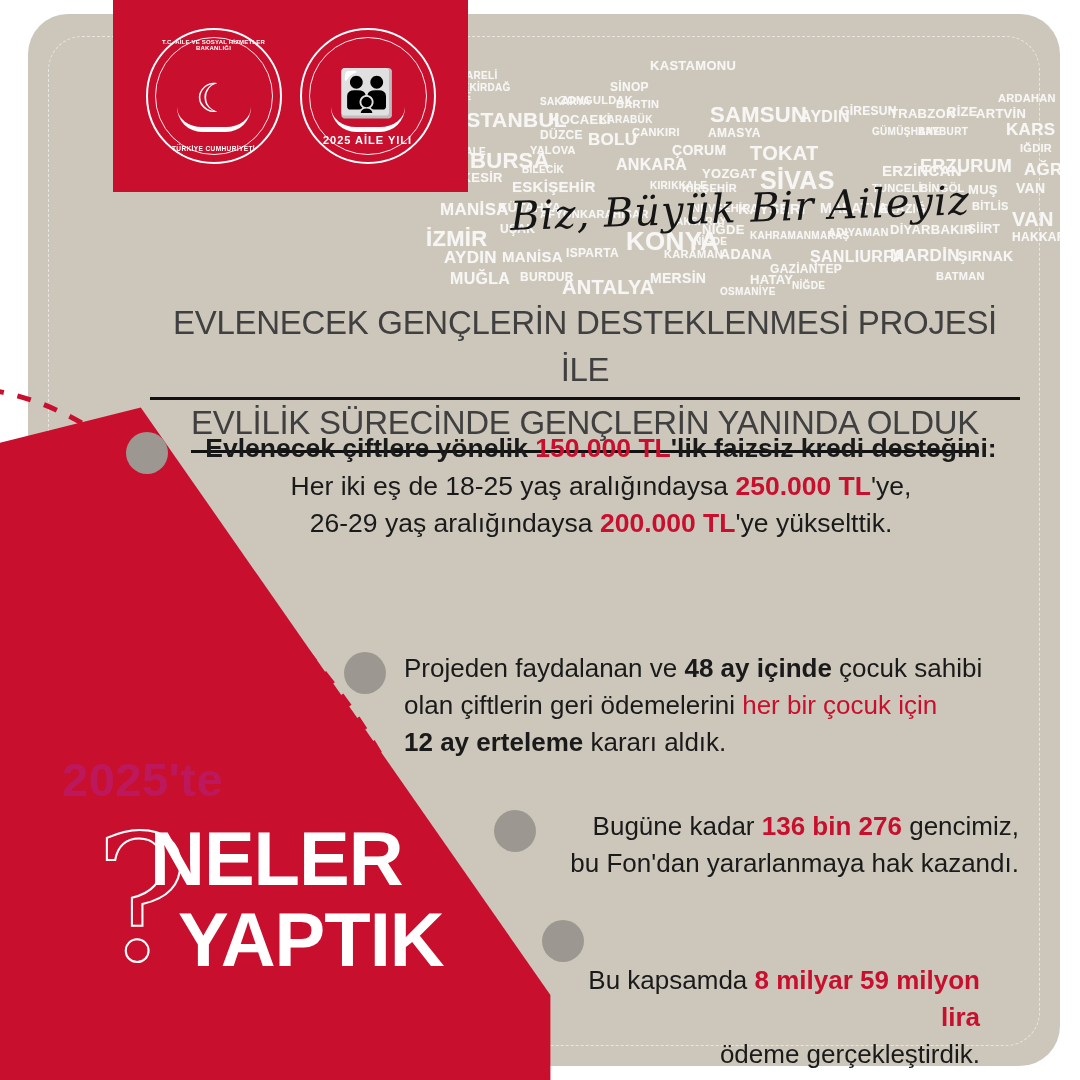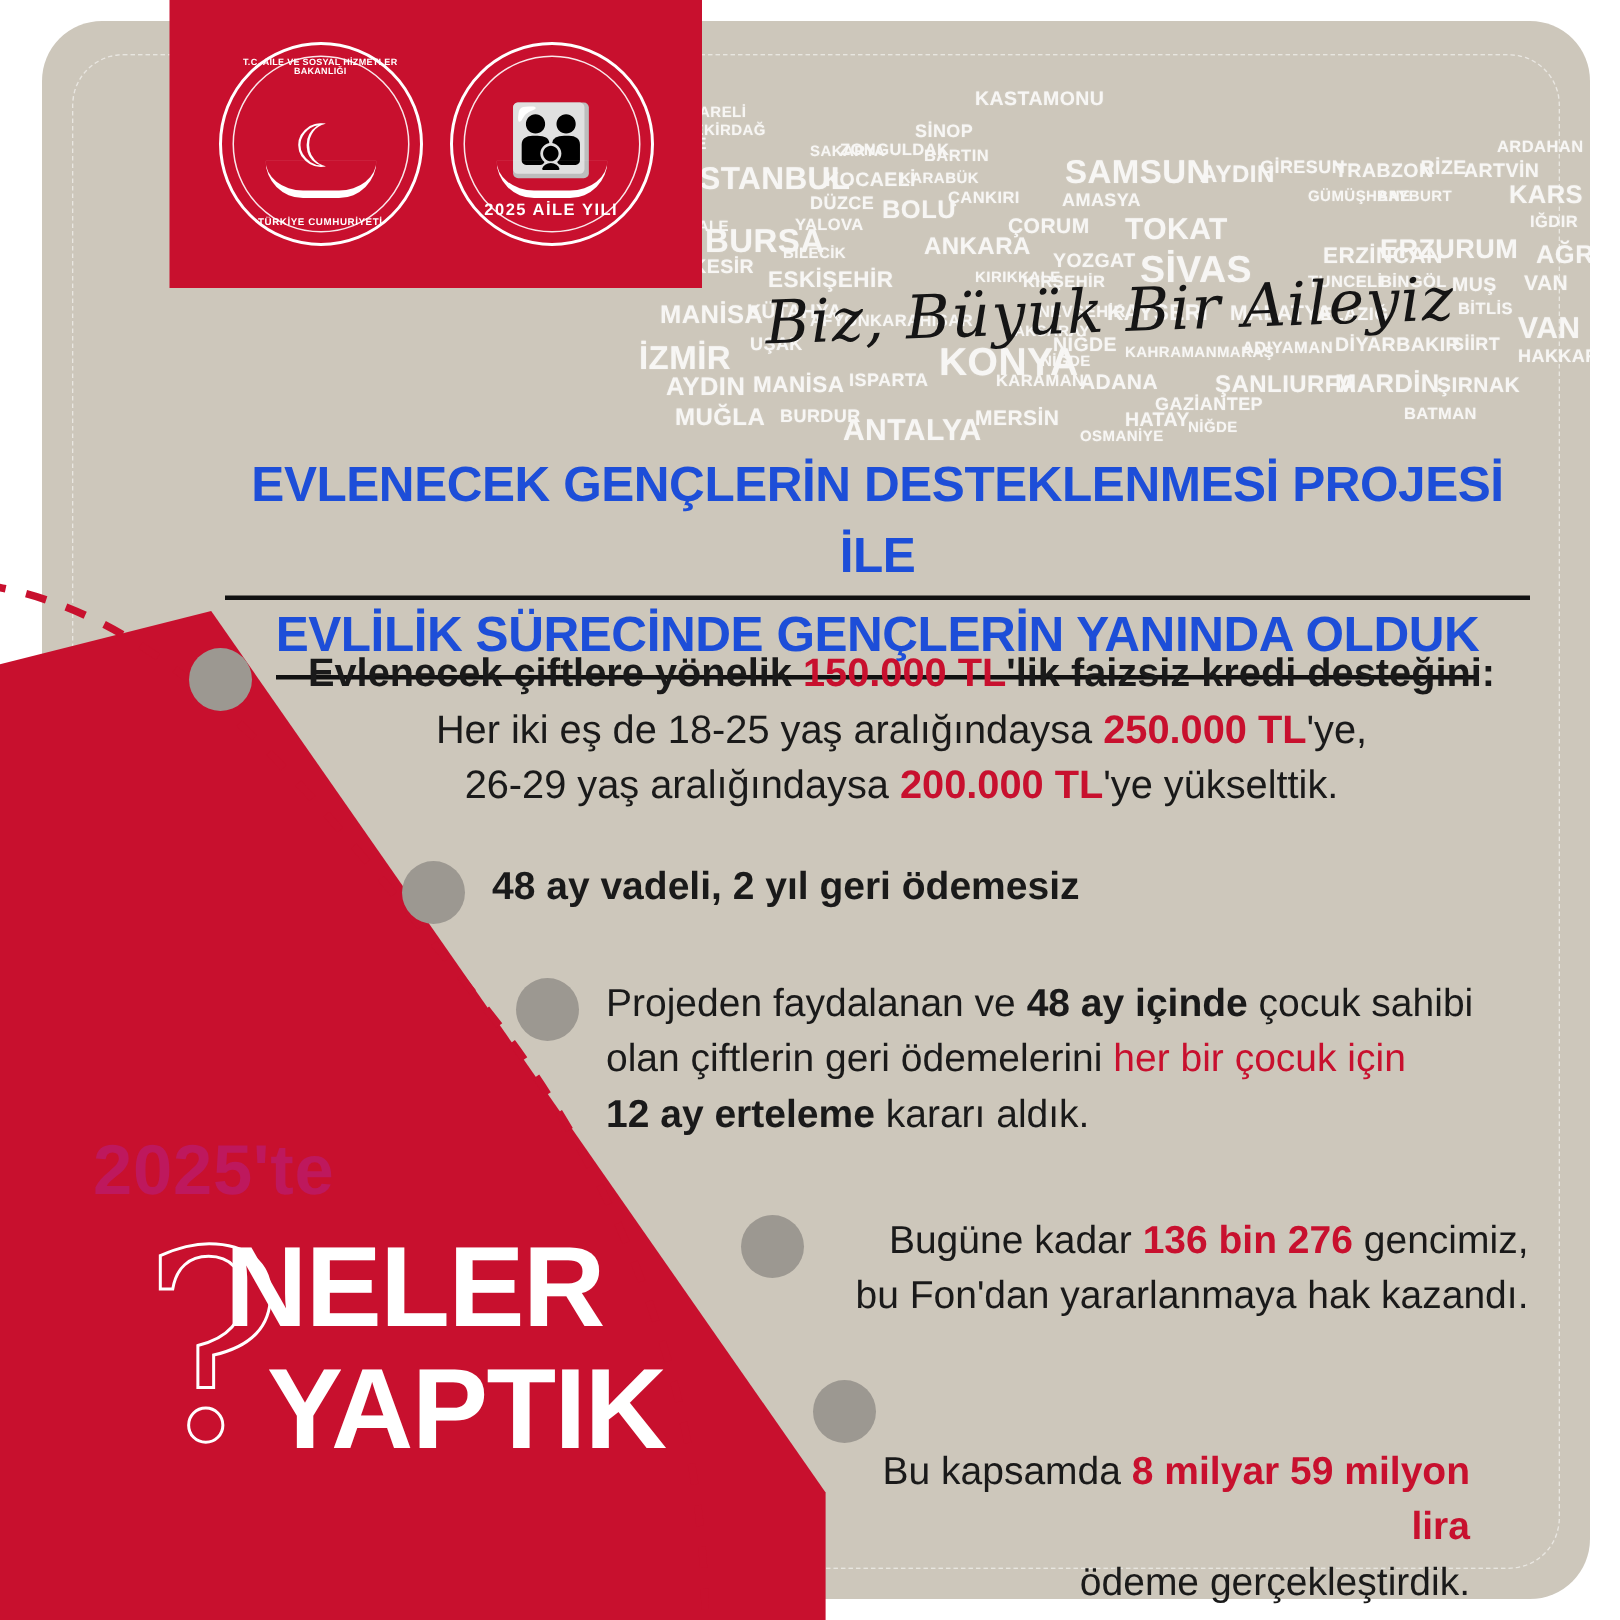--- a/index.html
+++ b/index.html
@@ -171,22 +171,22 @@
     transform: rotate(-2deg);
   }
 
   
   .headline {
     position: absolute;
     left: 150px;
     top: 300px;
     width: 870px;
     text-align: center;
-    color: #1d4ed8;
-    font-weight: 700;
+    color: #404040;
+    font-weight: 400;
     font-size: 33px;
     line-height: 1.42;
     letter-spacing: -0.3px;
   }
   .headline .ul {
     border-bottom: 3px solid #111;
     padding-bottom: 3px;
     display: inline-block;
   }
 
@@ -387,24 +387,20 @@
   <div class="headline">
     <span class="ul">EVLENECEK GENÇLERİN DESTEKLENMESİ PROJESİ İLE</span><br>
     <span class="ul">EVLİLİK SÜRECİNDE GENÇLERİN YANINDA OLDUK</span>
   </div>
 
   <div class="bullet-row r1">
     <div class="bullet-dot"></div>
     <div class="bullet-text"><span class="b">Evlenecek çiftlere yönelik </span><span class="red">150.000 TL</span><span class="b">'lik faizsiz kredi desteğini:</span><br><span>Her iki eş de 18-25 yaş aralığındaysa </span><span class="red">250.000 TL</span><span>'ye,</span><br><span>26-29 yaş aralığındaysa </span><span class="red">200.000 TL</span><span>'ye yükselttik.</span></div>
   </div>
 
-  <div class="bullet-row r2">
-    <div class="bullet-dot"></div>
-    <div class="bullet-text"><span class="b">48 ay vadeli, 2 yıl geri ödemesiz</span></div>
-  </div>
 
   <div class="bullet-row r3">
     <div class="bullet-dot"></div>
     <div class="bullet-text"><span>Projeden faydalanan ve </span><span class="b">48 ay içinde</span><span> çocuk sahibi</span><br><span>olan çiftlerin geri ödemelerini </span><span class="redlight">her bir çocuk için</span><br><span class="b">12 ay erteleme</span><span> kararı aldık.</span></div>
   </div>
 
   <div class="bullet-row r4">
     <div class="bullet-dot"></div>
     <div class="bullet-text"><span>Bugüne kadar </span><span class="red">136 bin 276</span><span> gencimiz,</span><br><span>bu Fon'dan yararlanmaya hak kazandı.</span></div>
   </div>

